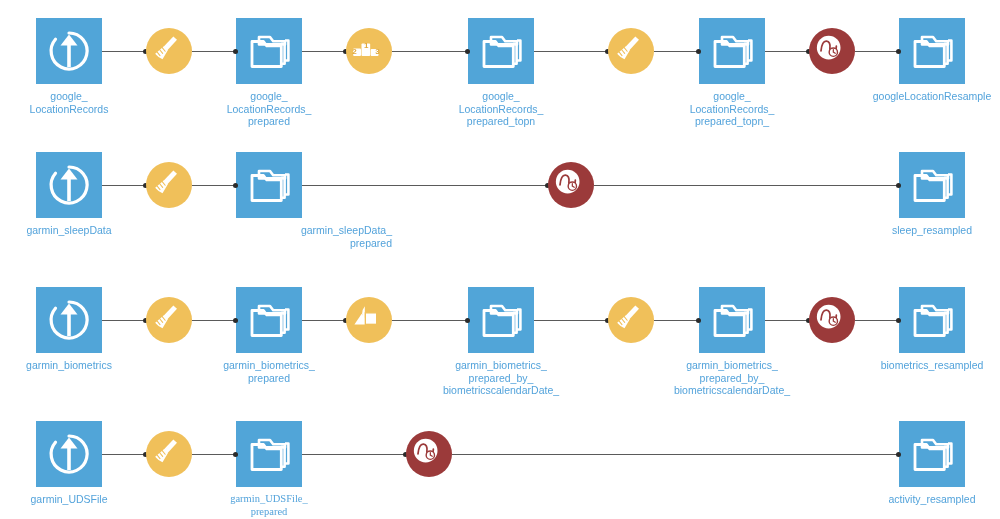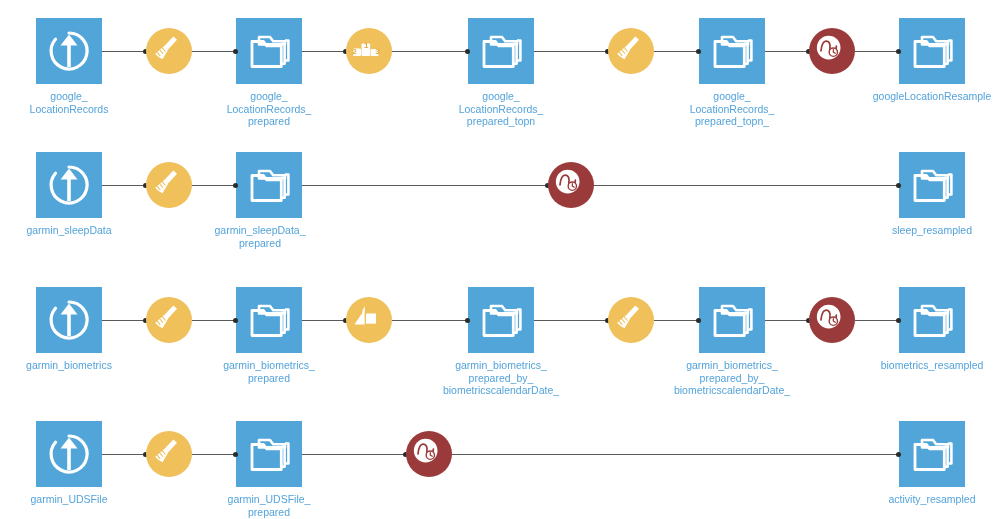--- a/index.html
+++ b/index.html
@@ -201,21 +201,21 @@
         </svg>
       </div>
     </div>
     <div class="dataset" style="left: 236px; top: 152px;">
       <div class="box">
         <svg width="48" height="48" viewBox="0 0 48 48">
           <use href="#def-folders-icon"></use>
         </svg>
       </div>
     </div>
-    <div class="node-label" style="width: 220px; left: 150px; top: 224px;">garmin_sleepData_
+    <div class="node-label" style="width: 220px; left: 172px; top: 224px; text-align: right;">garmin_sleepData_
 prepared</div>
     <div class="recipe resample" style="left: 548px; top: 162px;">
       <div class="circle">
         <svg width="40" height="40" viewBox="0 0 48 48">
           <use href="#def-resample-clock-icon"></use>
         </svg>
       </div>
     </div>
     <div class="dataset" style="left: 899px; top: 152px;">
       <div class="box">
@@ -337,21 +337,21 @@
         </svg>
       </div>
     </div>
     <div class="dataset" style="left: 236px; top: 421px;">
       <div class="box">
         <svg width="48" height="48" viewBox="0 0 48 48">
           <use href="#def-folders-icon"></use>
         </svg>
       </div>
     </div>
-    <div class="node-label" style="width: 220px; left: 159px; top: 493px;">garmin_UDSFile_
+    <div class="node-label" style="width: 220px; left: 159px; top: 493px; font-family: Liberation Serif, serif;">garmin_UDSFile_
 prepared</div>
     <div class="recipe resample" style="left: 406px; top: 431px;">
       <div class="circle">
         <svg width="40" height="40" viewBox="0 0 48 48">
           <use href="#def-resample-clock-icon"></use>
         </svg>
       </div>
     </div>
     <div class="dataset" style="left: 899px; top: 421px;">
       <div class="box">

